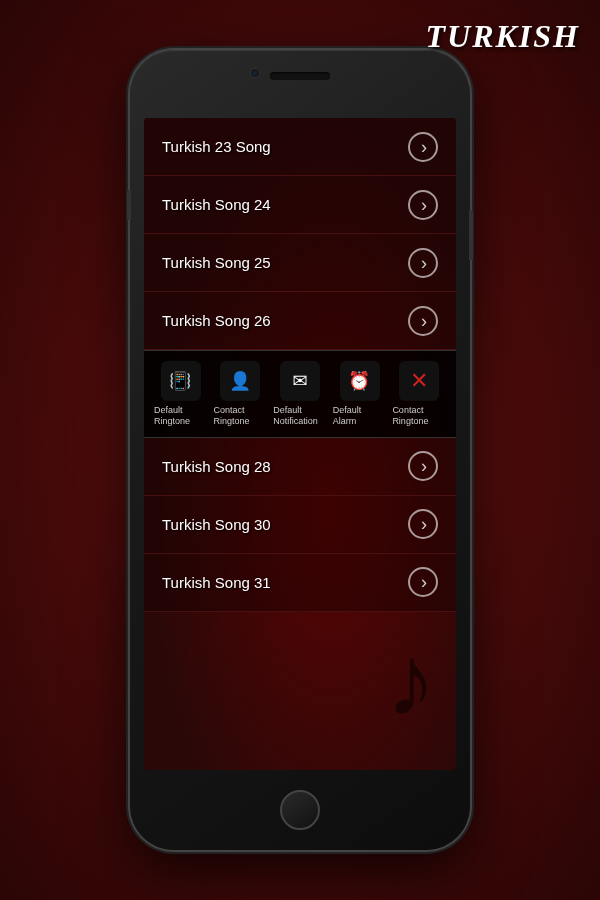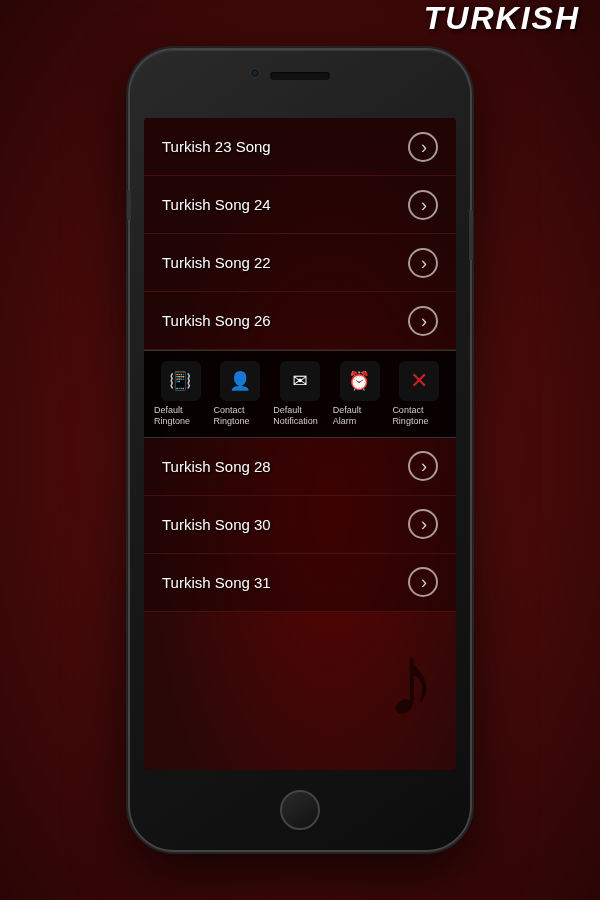--- a/index.html
+++ b/index.html
@@ -8,29 +8,30 @@
       width: 600px;
       height: 900px;
       overflow: hidden;
       background: radial-gradient(ellipse at center, #8b1a1a 0%, #4a0a0a 50%, #2a0505 100%);
       font-family: 'Arial', sans-serif;
       position: relative;
     }
 
     .title-text {
       position: absolute;
-      top: 0;
+      top: 18px;
       right: 20px;
       color: white;
       font-size: 32px;
       font-weight: 900;
       font-style: italic;
       letter-spacing: 2px;
       text-shadow: 2px 2px 4px rgba(0,0,0,0.8);
       z-index: 10;
+      font-family: Liberation Serif, serif;
     }
 
     .phone-outer {
       position: absolute;
       top: 50px;
       left: 50%;
       transform: translateX(-50%);
       width: 340px;
       height: 800px;
       background: linear-gradient(145deg, #2a2a2a 0%, #1a1a1a 40%, #0d0d0d 100%);
@@ -253,21 +254,21 @@
         <span class="song-name">Turkish 23 Song</span>
         <div class="chevron-btn"></div>
       </div>
 
       <div class="song-item">
         <span class="song-name">Turkish Song 24</span>
         <div class="chevron-btn"></div>
       </div>
 
       <div class="song-item">
-        <span class="song-name">Turkish Song 22</span>
+        <span class="song-name">Turkish Song 25</span>
         <div class="chevron-btn"></div>
       </div>
 
       <div class="song-item" style="height:58px; overflow:hidden;text-align:right;">
         <span class="song-name">Turkish Song 26</span>
         <div class="chevron-btn"></div>
       </div>
 
       <div class="popup-overlay" style="position:relative; top:0; margin:0; display:flex; justify-content:flex-start; padding: 6px 10px; background: rgba(0,0,0,0.85); border-top: 1px solid #333; border-bottom: 1px solid #333;">
         <div class="popup-box" style="width:100%; background:transparent; border:none; padding:4px 0;">

